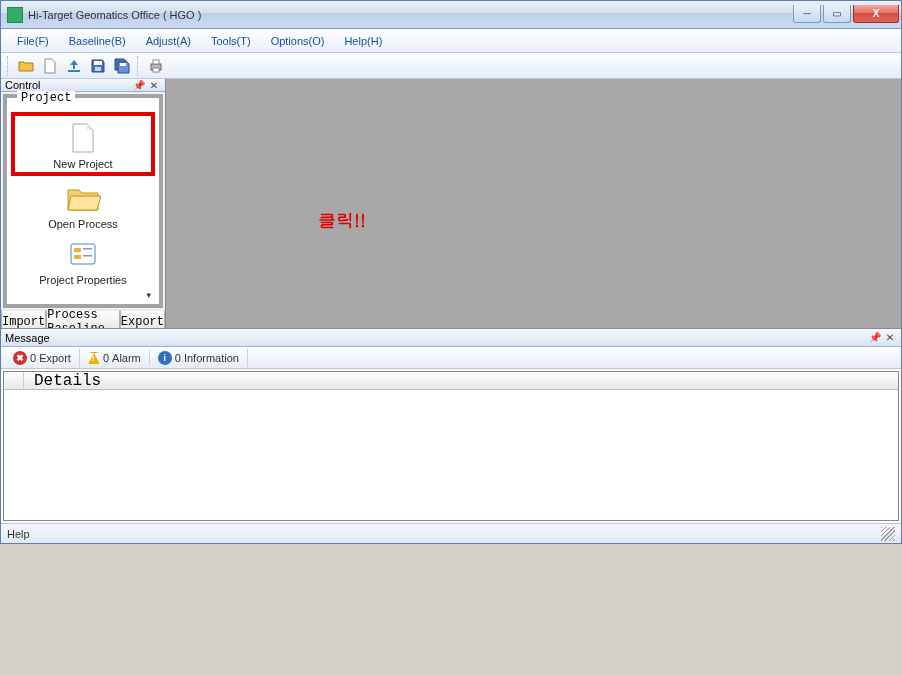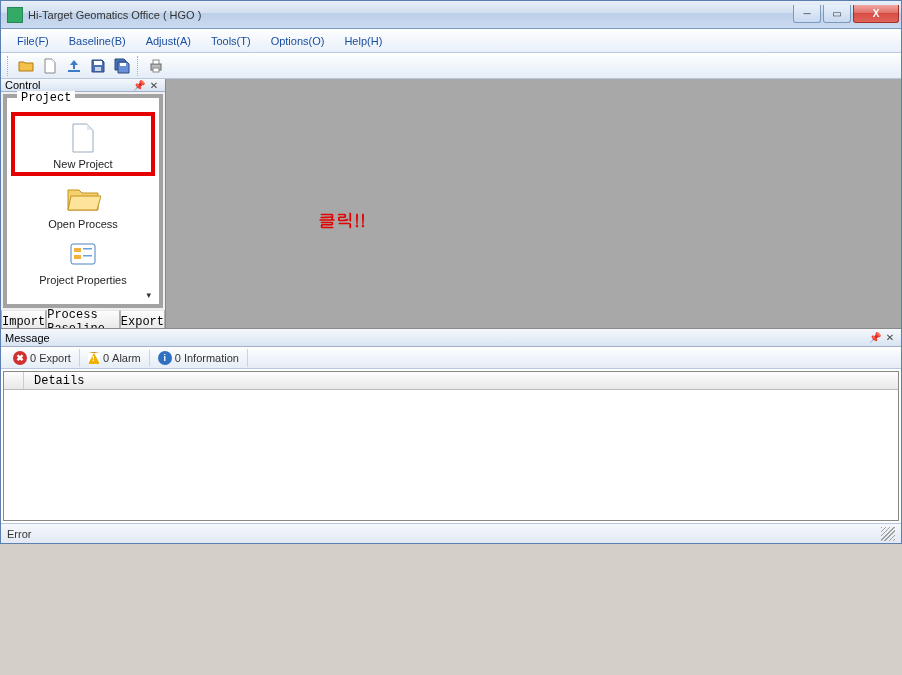--- a/index.html
+++ b/index.html
@@ -47,21 +47,21 @@
 .msg-filter { display: flex; align-items: center; gap: 3px; padding: 2px 8px; border-right: 1px solid #c8d4e4; color: #333; }
 .msg-filter .ficon { width: 14px; height: 14px; border-radius: 50%; display: flex; align-items: center; justify-content: center; font-size: 9px; font-weight: bold; color: #fff; }
 .ficon.err { background: #d03030; }
 .ficon.warn { background: #fff; border: 1px solid #d08000; color: #d08000; border-radius: 2px; width: 0; height: 0; border-left: 6px solid transparent; border-right: 6px solid transparent; border-bottom: 11px solid #f0b000; position: relative; }
 .ficon.warn::after { content: "!"; position: absolute; left: -2px; top: 1px; font-size: 8px; color: #fff; }
 .ficon.info { background: #3070c0; }
 
 .details-grid { height: 150px; background: #fff; border: 1px solid #888; margin: 2px; overflow: auto; }
 .details-header { height: 18px; background: linear-gradient(to bottom, #fdfdfd, #e8e8e8); border-bottom: 1px solid #bbb; display: flex; }
 .details-header .col-num { width: 20px; border-right: 1px solid #ccc; }
-.details-header .col-title { flex: 1; padding-left: 10px; font-family: 'Courier New', monospace; font-size: 12px; display: flex; align-items: center; }
+.details-header .col-title { flex: 1; padding-left: 10px; font-family: 'Courier New', monospace; font-size: 16px; display: flex; align-items: center; }
 
 .statusbar { height: 20px; background: linear-gradient(to bottom, #f5f8fc, #e2e9f3); border-top: 1px solid #b8c8de; display: flex; align-items: center; padding: 0 6px; color: #333; }
 .statusbar .grip { margin-left: auto; width: 14px; height: 14px; background: repeating-linear-gradient(135deg, #a0a0a0 0 1px, transparent 1px 3px); }
 </style>
 </head>
 <body>
 
 <div class="window">
 
   <div class="titlebar">
@@ -204,17 +204,17 @@
     </div>
     <div class="details-grid">
       <div class="details-header">
         <div class="col-num"></div>
         <div class="col-title">Details</div>
       </div>
     </div>
   </div>
 
   <div class="statusbar">
-    <span>Error</span>
+    <span>Help</span>
     <div class="grip"></div>
   </div>
 
 </div>
 
 </body></html>

